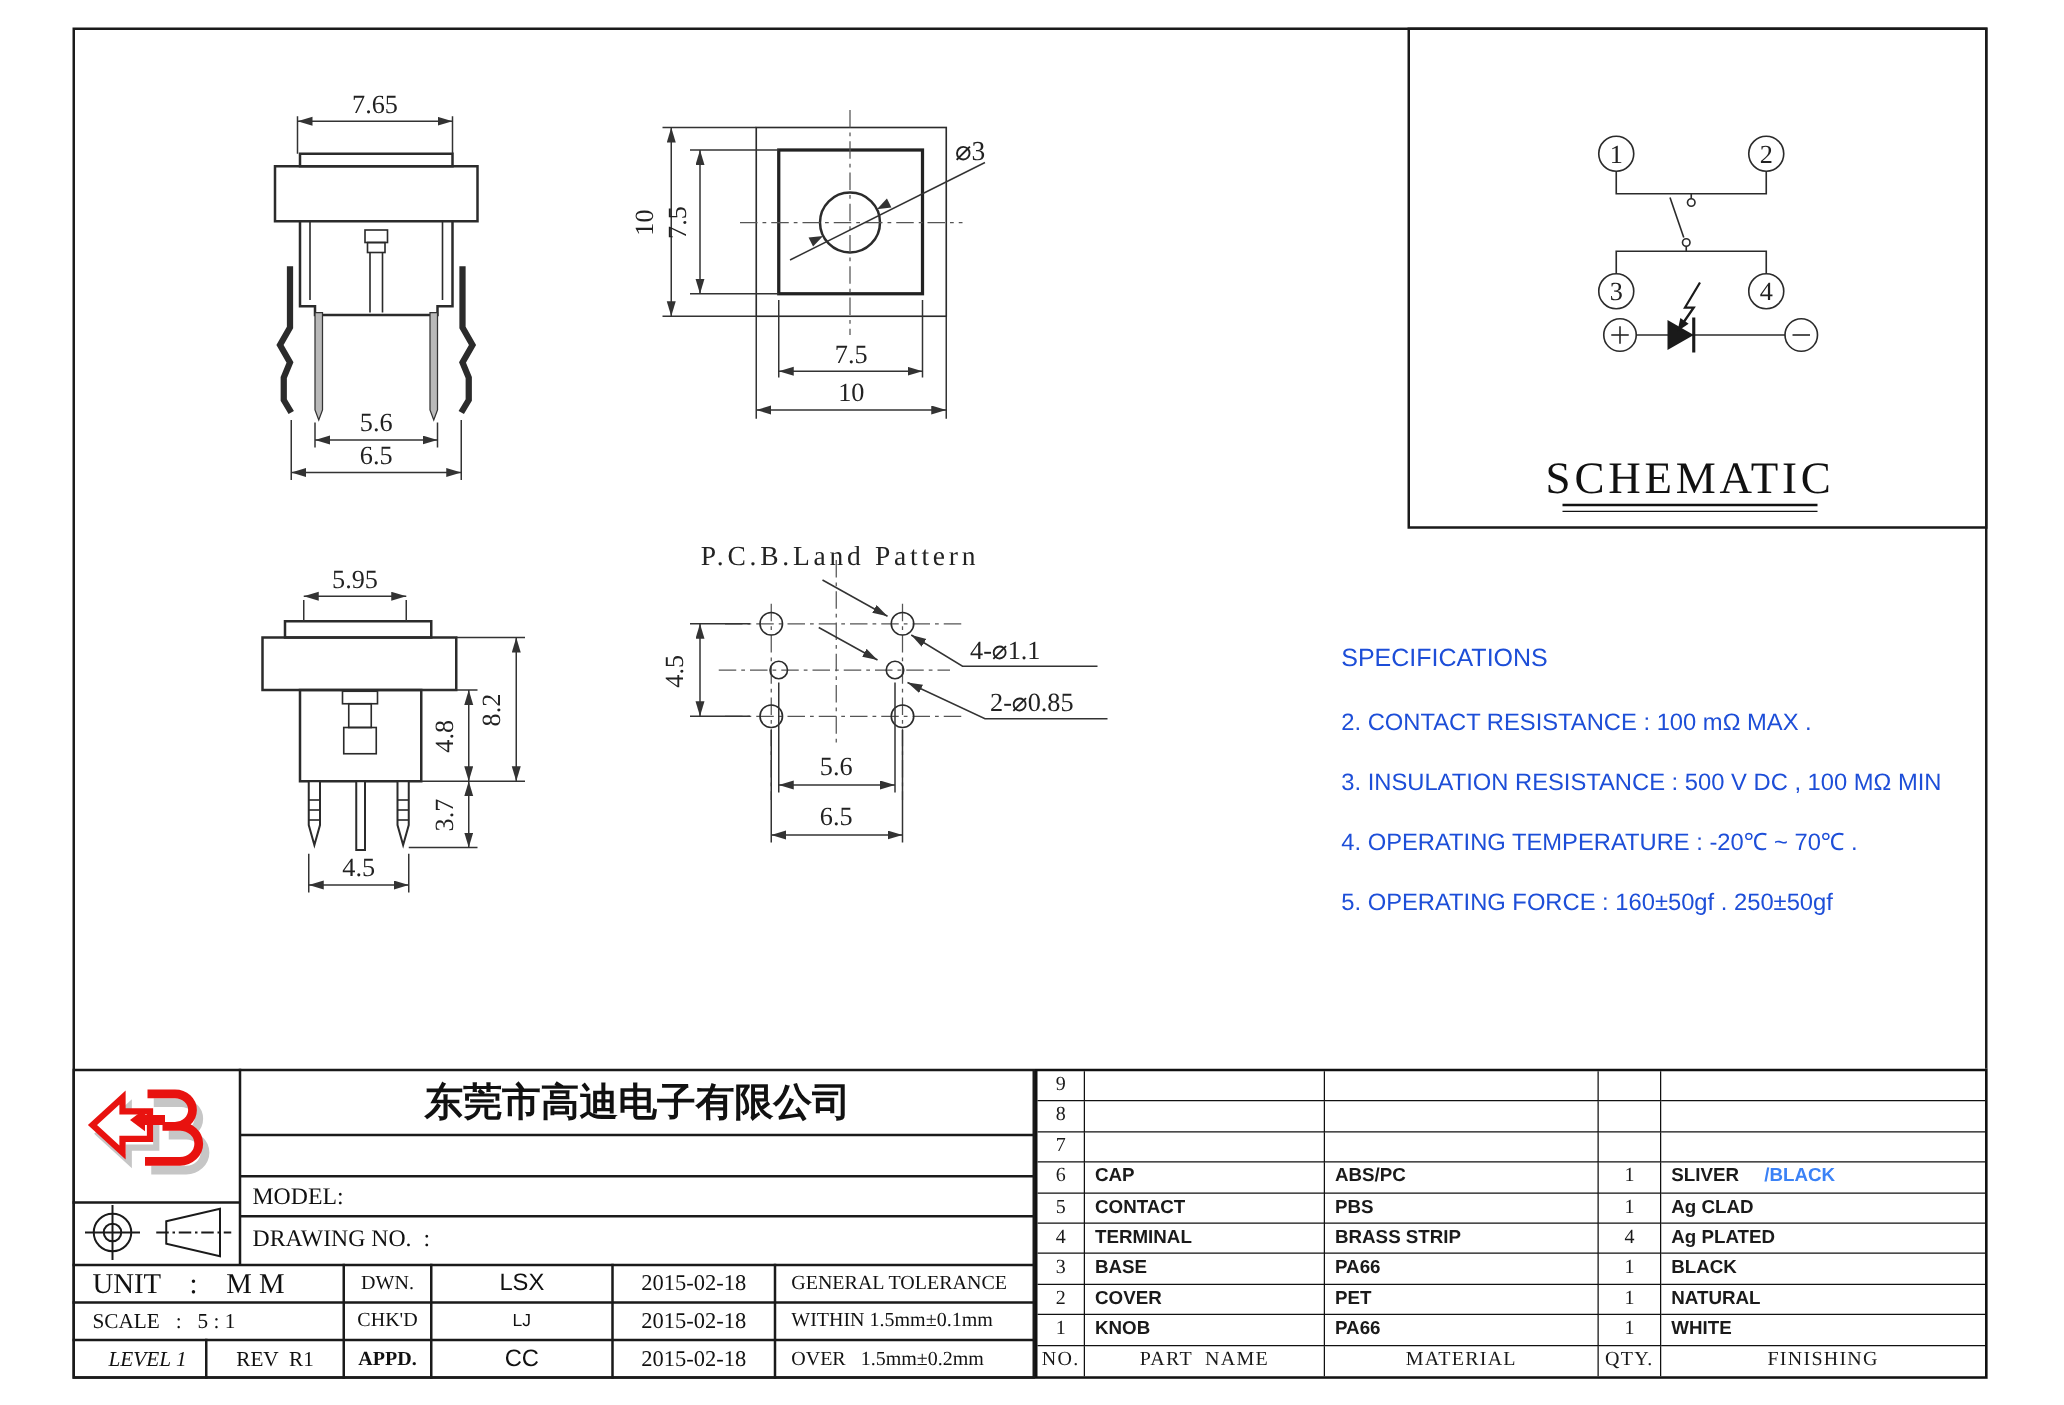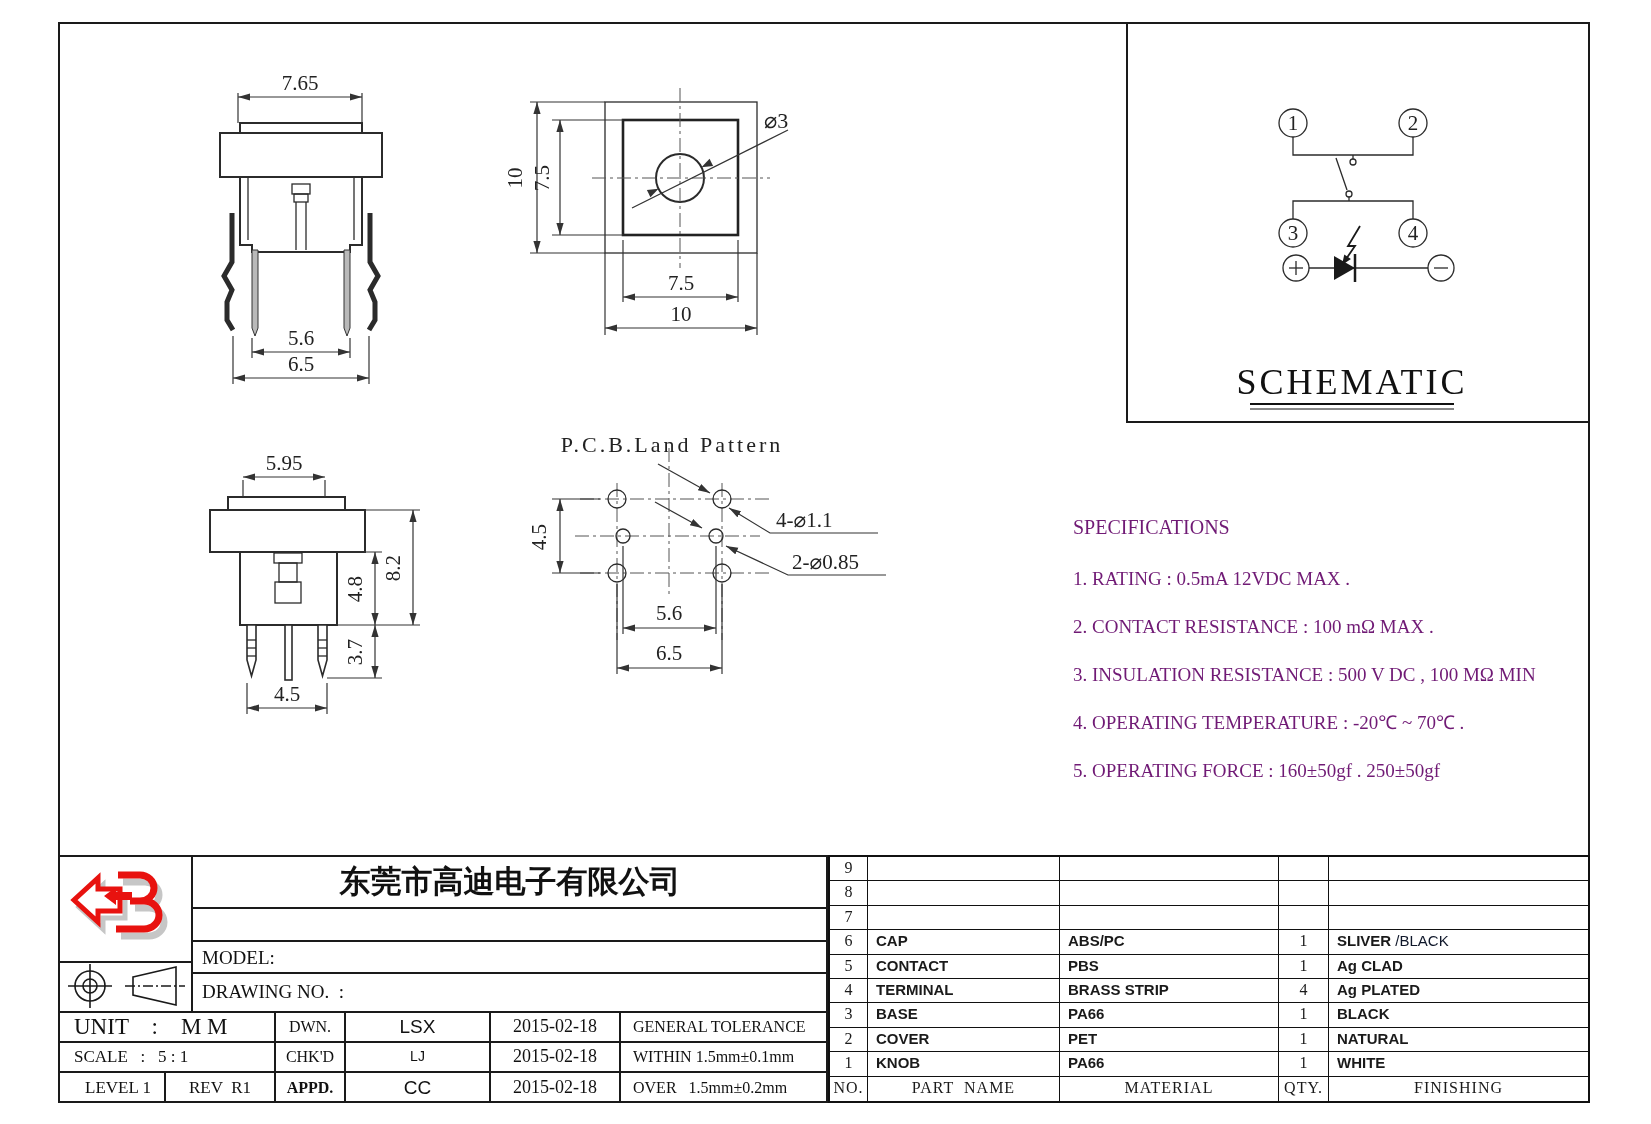--- a/index.html
+++ b/index.html
@@ -8,21 +8,21 @@
   .abs{position:absolute;box-sizing:border-box;}
   .frame{border:2px solid #1a1a1a;}
   .ln{position:absolute;background:#1a1a1a;}
   svg{position:absolute;overflow:visible;}
   svg .outline{fill:none;stroke:#2b2b2b;stroke-width:2;}
   svg .thin{fill:none;stroke:#2b2b2b;stroke-width:1.3;}
   svg .dimln{fill:none;stroke:#333;stroke-width:1.2;}
   svg .cl{fill:none;stroke:#555;stroke-width:1;stroke-dasharray:14 4 3 4;}
   svg text.dim{font-family:"Liberation Serif",serif;font-size:21px;fill:#222;}
   svg text.big{font-family:"Liberation Serif",serif;font-size:22px;fill:#222;}
-  .specs{font-family:Liberation Serif, serif;color:#701a75;}
+  .specs{font-family:Liberation Sans, sans-serif;color:#1d4ed8;}
   .specs .sp-title{font-size:20px;margin-bottom:16px;}
   .specs .sp-item{font-size:19px;height:48px;line-height:48px;white-space:pre;}
   .tcell{position:absolute;box-sizing:border-box;font-family:"Liberation Serif",serif;
          color:#111;white-space:pre;overflow:hidden;}
   .ctr{text-align:center;}
   .company{font-family:"Liberation Sans",sans-serif;font-weight:bold;font-size:31px;}
   .sans{font-family:"Liberation Sans",sans-serif;}
   .ptable{position:absolute;box-sizing:border-box;display:grid;
           grid-template-columns:38px 192px 219px 50px 1fr;
           grid-auto-rows:24.4px;border:2px solid #111;background:#fff;}
@@ -236,21 +236,20 @@
     </g>
     <g>
       <text x="1352" y="394" text-anchor="middle" font-family="Liberation Serif, serif" font-size="36" letter-spacing="3" fill="#111">SCHEMATIC</text>
       <line x1="1250" y1="404" x2="1454" y2="404" stroke="#111" stroke-width="2"></line>
       <line x1="1250" y1="409" x2="1454" y2="409" stroke="#111" stroke-width="1"></line>
     </g>
   </svg>
 
   <div class="abs specs" style="left:1073px;top:516px;width:522px;">
     <div class="sp-title">SPECIFICATIONS</div>
-    <div class="sp-item">1. RATING : 0.5mA 12VDC MAX .</div>
     <div class="sp-item">2. CONTACT RESISTANCE : 100 mΩ MAX .</div>
     <div class="sp-item">3. INSULATION RESISTANCE : 500 V DC , 100 MΩ MIN</div>
     <div class="sp-item">4. OPERATING TEMPERATURE : -20℃ ~ 70℃ .</div>
     <div class="sp-item">5. OPERATING FORCE : 160±50gf . 250±50gf</div>
   </div>
 
   <div class="abs frame" style="left:58px;top:855px;width:770px;height:248px;"></div>
 
   <div class="ln" style="left:191px;top:855px;width:2px;height:157px;"></div>
   <div class="ln" style="left:58px;top:961px;width:134px;height:2px;"></div>
@@ -302,21 +301,21 @@
   <div class="tcell ctr sans" style="left:346px;top:1012px;width:143px;height:29px;line-height:29px;font-size:19px;">LSX</div>
   <div class="tcell ctr" style="left:491px;top:1012px;width:128px;height:29px;line-height:29px;font-size:18px;">2015-02-18</div>
   <div class="tcell" style="left:633px;top:1012px;width:195px;height:29px;line-height:29px;font-size:16px;">GENERAL TOLERANCE</div>
 
   <div class="tcell" style="left:74px;top:1042px;width:200px;height:29px;line-height:29px;font-size:17px;">SCALE   :   5 : 1</div>
   <div class="tcell ctr" style="left:276px;top:1042px;width:68px;height:29px;line-height:29px;font-size:16px;">CHK'D</div>
   <div class="tcell ctr sans" style="left:346px;top:1042px;width:143px;height:29px;line-height:29px;font-size:14px;">LJ</div>
   <div class="tcell ctr" style="left:491px;top:1042px;width:128px;height:29px;line-height:29px;font-size:18px;">2015-02-18</div>
   <div class="tcell" style="left:633px;top:1042px;width:195px;height:29px;line-height:29px;font-size:16px;">WITHIN 1.5mm±0.1mm</div>
 
-  <div class="tcell ctr" style="left:58px;top:1073px;width:120px;height:29px;line-height:29px;font-size:17px;">LEVEL 1</div>
+  <div class="tcell ctr" style="left:58px;top:1073px;width:120px;height:29px;line-height:29px;font-size:17px;font-style:italic;">LEVEL 1</div>
   <div class="tcell ctr" style="left:166px;top:1073px;width:108px;height:29px;line-height:29px;font-size:17px;">REV  R1</div>
   <div class="tcell ctr" style="left:276px;top:1073px;width:68px;height:29px;line-height:29px;font-size:16px;font-weight:bold;">APPD.</div>
   <div class="tcell ctr sans" style="left:346px;top:1073px;width:143px;height:29px;line-height:29px;font-size:19px;">CC</div>
   <div class="tcell ctr" style="left:491px;top:1073px;width:128px;height:29px;line-height:29px;font-size:18px;">2015-02-18</div>
   <div class="tcell" style="left:633px;top:1073px;width:195px;height:29px;line-height:29px;font-size:16px;">OVER   1.5mm±0.2mm</div>
 
   <div class="ptable" style="left:828px;top:855px;width:762px;height:248px;">
     <div class="pc num">9</div>
     <div class="pc val"></div>
     <div class="pc val"></div>
@@ -332,21 +331,21 @@
     <div class="pc num">7</div>
     <div class="pc val"></div>
     <div class="pc val"></div>
     <div class="pc num"></div>
     <div class="pc val last"></div>
 
     <div class="pc num">6</div>
     <div class="pc val">CAP</div>
     <div class="pc val">ABS/PC</div>
     <div class="pc num">1</div>
-    <div class="pc val last"><span>SLIVER</span><span style="font-weight:normal;color:#0f172a;"> /BLACK</span></div>
+    <div class="pc val last"><span>SLIVER</span><span style="font-weight:bold;color:#3b82f6;margin-left:16px;"> /BLACK</span></div>
 
     <div class="pc num">5</div>
     <div class="pc val">CONTACT</div>
     <div class="pc val">PBS</div>
     <div class="pc num">1</div>
     <div class="pc val last">Ag CLAD</div>
 
     <div class="pc num">4</div>
     <div class="pc val">TERMINAL</div>
     <div class="pc val">BRASS STRIP</div>

